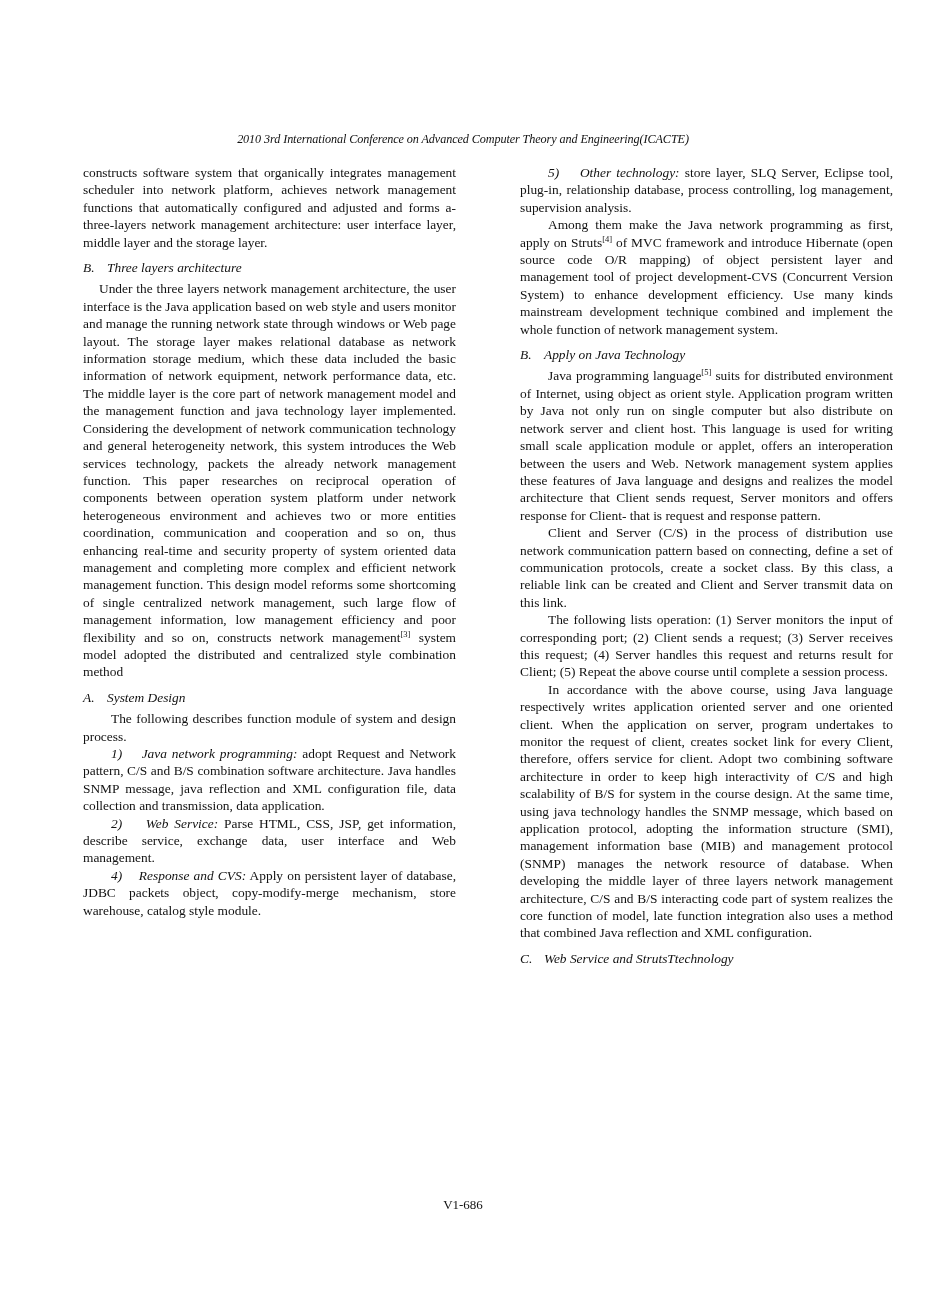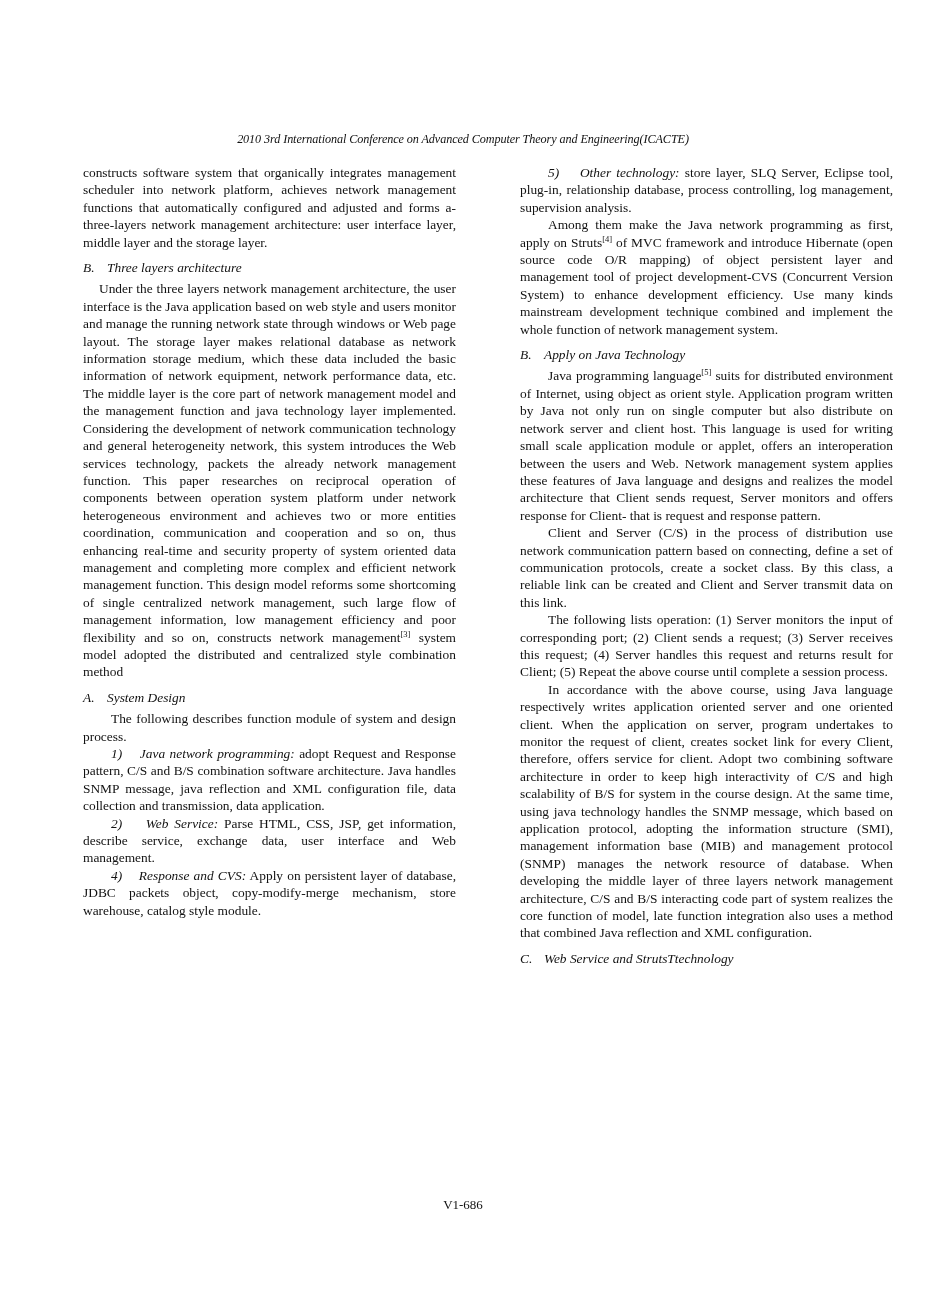--- a/index.html
+++ b/index.html
@@ -36,21 +36,21 @@
 
   <p class="ind"><span>Under the three layers network management architecture, the user interface is the Java application based on web style and users monitor and manage the running network state through windows or Web page layout. The storage layer makes relational database as network information storage medium, which these data included the basic information of network equipment, network performance data, etc. The middle layer is the core part of network management model and the management function and java technology layer implemented. Considering the development of network communication technology and general heterogeneity network, this system introduces the Web services technology, packets the already network management function. This paper researches on reciprocal operation of components between operation system platform under network heterogeneous environment and achieves two or more entities coordination, communication and cooperation and so on, thus enhancing real-time and security property of system oriented data management and completing more complex and efficient network management function. This design model reforms some shortcoming of single centralized network management, such large flow of management information, low management efficiency and poor flexibility and so on, constructs network management</span><sup>[3]</sup><span> system model adopted the distributed and centralized style combination method</span></p>
 
 
   <div class="sub">
     <span class="lbl">A.</span><span>System Design</span>
   </div>
 
   <p class="ind2">The following describes function module of system and design process.</p>
 
-  <p class="ind2"><i class="item">1)</i>&nbsp;&nbsp;&nbsp;&nbsp;<i class="item">Java network programming:</i><span> adopt Request and Response pattern, C/S and B/S combination software architecture. Java handles SNMP message, java reflection and XML configuration file, data collection and transmission, data application.</span></p>
+  <p class="ind2"><i class="item">1)</i>&nbsp;&nbsp;&nbsp;&nbsp;<i class="item">Java network programming:</i><span> adopt Request and Network pattern, C/S and B/S combination software architecture. Java handles SNMP message, java reflection and XML configuration file, data collection and transmission, data application.</span></p>
   <p class="ind2"><i class="item">2)</i>&nbsp;&nbsp;&nbsp;&nbsp;<i class="item">Web Service:</i><span> Parse HTML, CSS, JSP, get information, describe service, exchange data, user interface and Web management.</span></p>
   <p class="ind2"><i class="item">4)</i>&nbsp;&nbsp;&nbsp;&nbsp;<i class="item">Response and CVS:</i><span> Apply on persistent layer of database, JDBC packets object, copy-modify-merge mechanism, store warehouse, catalog style module.</span></p>
 </div>
 
 <div class="col right">
   <p class="ind2"><i class="item">5)</i>&nbsp;&nbsp;&nbsp;&nbsp;<i class="item">Other technology:</i><span>  store layer, SLQ Server, Eclipse tool, plug-in, relationship database, process controlling, log management, supervision analysis.</span></p>
 
   <p class="ind2"><span>Among them make the Java network programming as first, apply on Struts</span><sup>[4]</sup><span> of MVC framework and introduce Hibernate (open source code O/R mapping) of object persistent layer and management tool of project development-CVS (Concurrent Version System) to enhance development efficiency. Use many kinds mainstream development technique combined and implement the whole function of network management system.</span></p>
 
   <div class="sub">

